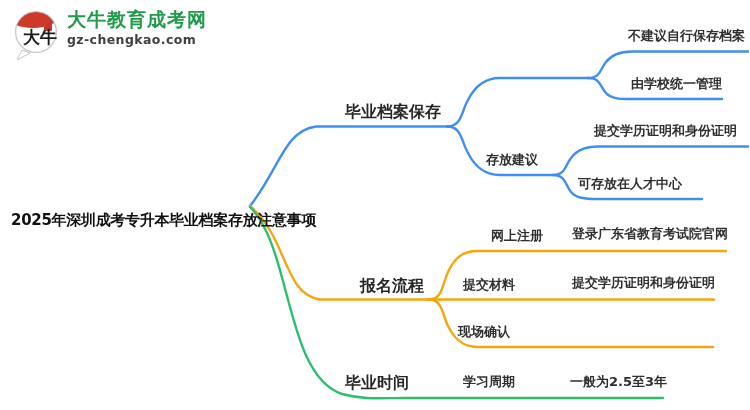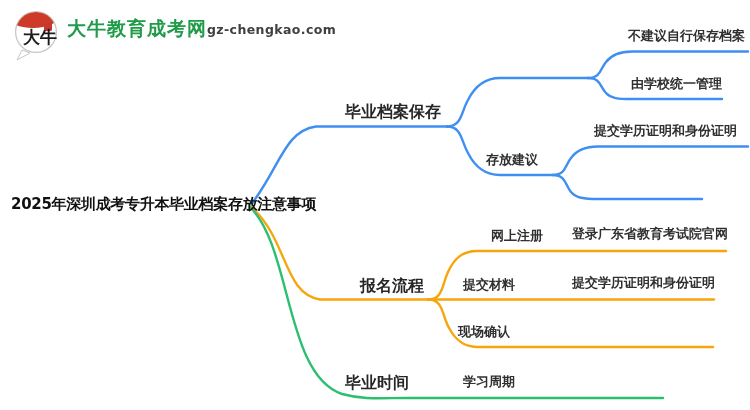--- a/index.html
+++ b/index.html
@@ -4,21 +4,21 @@
 <style>
   html,body{margin:0;padding:0;}
   body{
     width:750px;height:410px;background:#ffffff;overflow:hidden;position:relative;
     font-family:"DejaVu Sans","Liberation Sans",sans-serif;
   }
   .stage{position:absolute;inset:0;width:630px;height:410px;}
   svg.connectors{position:absolute;left:0;top:0;}
   
   .brand{position:absolute;left:13px;top:10px;display:flex;align-items:flex-start;gap:6px;}
-  .brand-text{display:flex;margin-top:9px;}
+  .brand-text{display:flex;flex-direction:column;}
   .brand-name{font-size:19px;font-weight:700;color:#1f9b49;letter-spacing:1px;line-height:1.0;}
   .brand-domain{font-size:12.5px;font-weight:700;color:#404040;margin-top:3px;letter-spacing:.4px;}
   
   .node{position:absolute;white-space:nowrap;font-weight:600;font-size:13px;color:#2f2f2f;line-height:1.2;}
   .node.lv1{font-size:16px;color:#262626;}
   .node.root{font-size:15px;font-weight:700;color:#111;letter-spacing:-0.3px;}
 </style>
 </head>
 <body>
 
@@ -60,31 +60,33 @@
       <rect x="31" y="12" width="8" height="9" rx="1.5" fill="#c9392b"></rect>
       <path d="M9,40 L4,50 L17,43 Z" fill="#ffffff" stroke="#c5cac5" stroke-width="1"></path>
       <text x="10" y="33" font-size="17" font-weight="bold" fill="#1c1c1c">大牛</text>
     </svg>
     <div class="brand-text">
       <div class="brand-name">大牛教育成考网</div>
       <div class="brand-domain">gz-chengkao.com</div>
     </div>
   </div>
 
-  <div class="node root" style="left:11px;top:195px;">2025年深圳成考专升本毕业档案存放注意事项</div>
+  <div class="node root" style="left:11px;top:211px;">2025年深圳成考专升本毕业档案存放注意事项</div>
 
   <div class="node lv1" style="left:345px;top:102px;">毕业档案保存</div>
   <div class="node" style="left:628px;top:28px;">不建议自行保存档案</div>
   <div class="node" style="left:631px;top:76px;">由学校统一管理</div>
   <div class="node" style="left:486px;top:152px;">存放建议</div>
   <div class="node" style="left:594px;top:123px;">提交学历证明和身份证明</div>
+  <div class="node" style="left:578px;top:176px;">可存放在人才中心</div>
 
   <div class="node lv1" style="left:360px;top:276px;text-align:right;">报名流程</div>
   <div class="node" style="left:463px;top:228px;padding-left:28px;">网上注册</div>
   <div class="node" style="left:572px;top:226px;">登录广东省教育考试院官网</div>
   <div class="node" style="left:463px;top:277px;">提交材料</div>
   <div class="node" style="left:572px;top:275px;">提交学历证明和身份证明</div>
   <div class="node" style="left:458px;top:324px;">现场确认</div>
 
   <div class="node lv1" style="left:345px;top:373px;">毕业时间</div>
   <div class="node" style="left:463px;top:374px;">学习周期</div>
+  <div class="node" style="left:570px;top:374px;">一般为2.5至3年</div>
 
 </div>
 
 </body></html>

